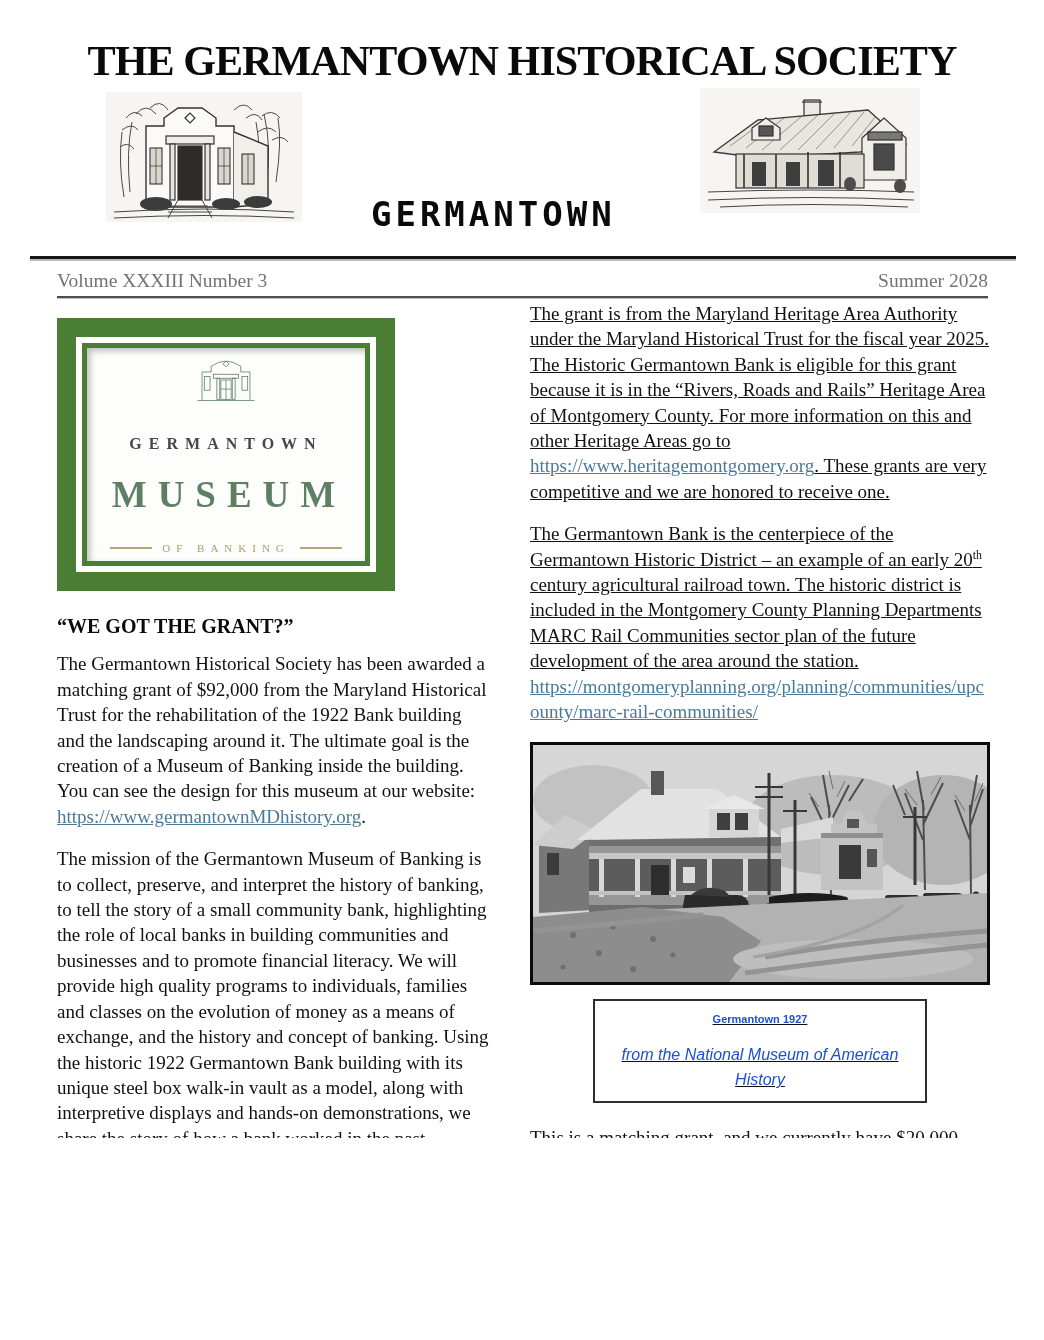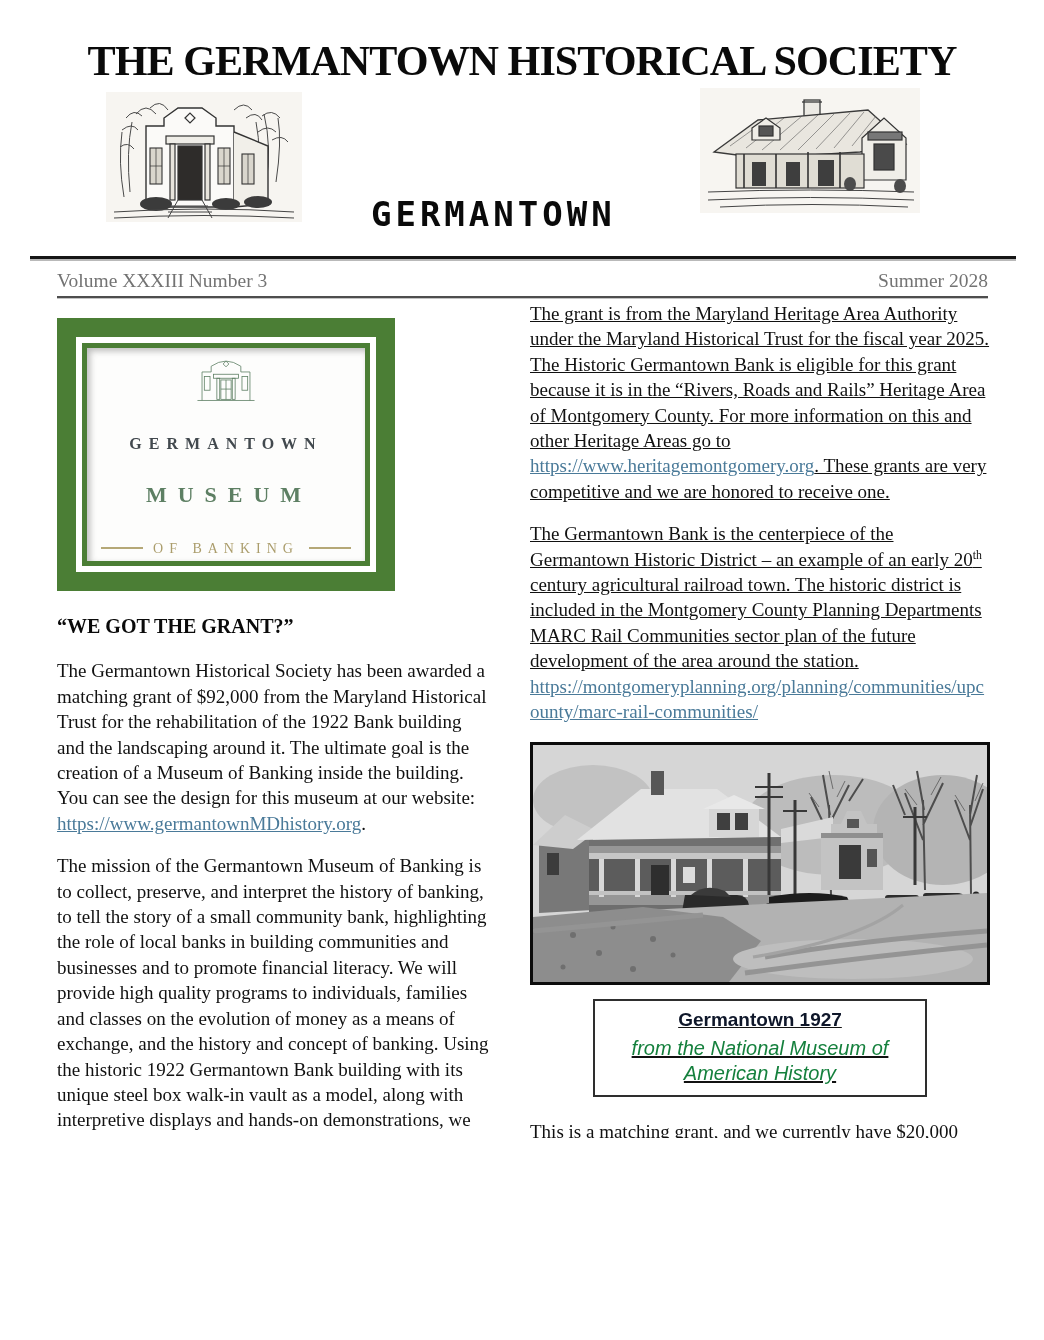--- a/index.html
+++ b/index.html
@@ -48,38 +48,38 @@
     margin-bottom:23px;
   }
   .logo-white { width:100%; height:100%; background:#ffffff; padding:6px; }
   .logo-inner {
     width:100%; height:100%; border:5px solid #4b7e35; background:#fdfdfc;
     box-shadow:inset 3px 3px 6px rgba(70,70,70,.35);
     display:flex; flex-direction:column; align-items:center; justify-content:center;gap:24px;
   }
   .logo-line1 { font-size:16px; font-weight:bold; letter-spacing:7px;
                 color:#42494e; margin-top:4px; }
-  .logo-line2 { font-size:22px; font-weight:bold; letter-spacing:11px;
+  .logo-line2 { font-size:37px; font-weight:bold; letter-spacing:11px;
                 color:#5d7f63; margin-top:2px; text-indent:6px; }
   .logo-row3 { display:flex; align-items:center; gap:10px; margin-top:4px; }
   .logo-row3 .dash { width:42px; height:2px; background:#b5a877; }
-  .logo-line3 { font-size:14px; letter-spacing:6px; color:#ab9d6c; }
-
-  .grant-heading { font-size:20px; font-weight:bold; margin:0 0 19px 0; color:#0a0a0a; }
+  .logo-line3 { font-size:11px; letter-spacing:6px; color:#ab9d6c; }
+
+  .grant-heading { font-size:20px; font-weight:bold; margin:0 0 12px 0; color:#0a0a0a; }
 
   
   .photo-box { border:3px solid #0c0c0c; width:460px; height:243px; margin:3px 0 0 0; }
   .photo-box svg { display:block; }
   .caption-box {
     width:334px; margin:14px auto 0 auto; border:2px solid #2e2e2e;
     text-align:center; padding:6px 10px 8px 10px;
     font-family:"Liberation Sans","DejaVu Sans",sans-serif;
   }
-  .caption-title { font-weight:bold; font-size:19px; color:#0f172a; }
-  .caption-sub { font-style:italic; font-size:20px; color:#15803d; margin-top:4px; }
+  .caption-title { font-weight:bold; font-size:11px; color:#1d4ed8; }
+  .caption-sub { font-style:italic; font-size:16px; color:#1d4ed8; margin-top:10px; }
   .para3 { margin-top:22px !important; }
 </style>
 </head>
 <body>
 
 <div class="page">
 
   <div class="title">THE GERMANTOWN HISTORICAL SOCIETY</div>
 
   <div class="sketch sketch-left">

